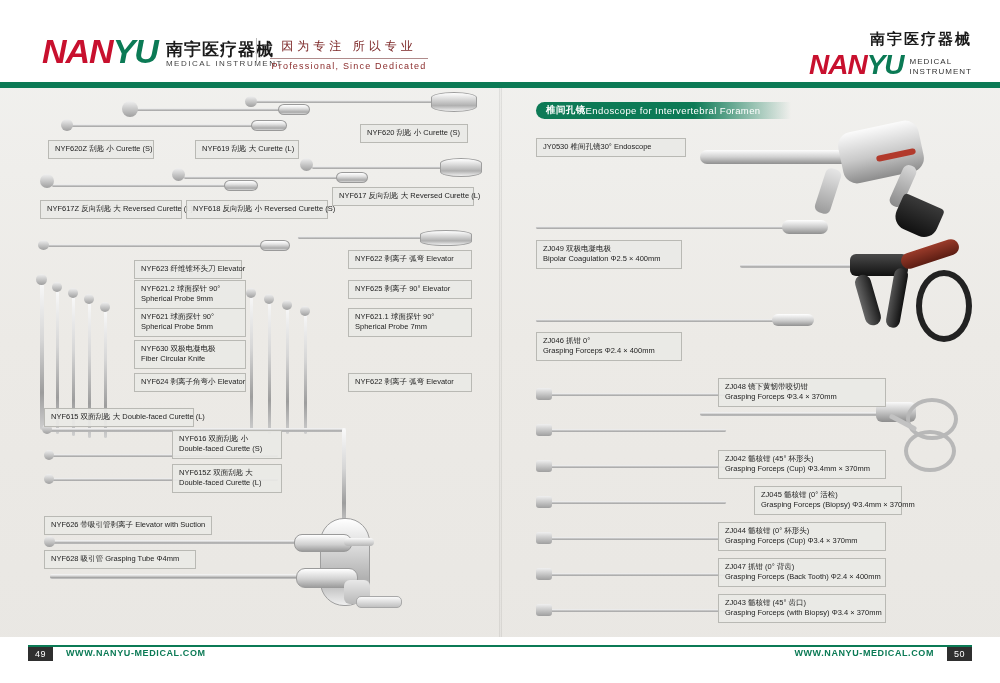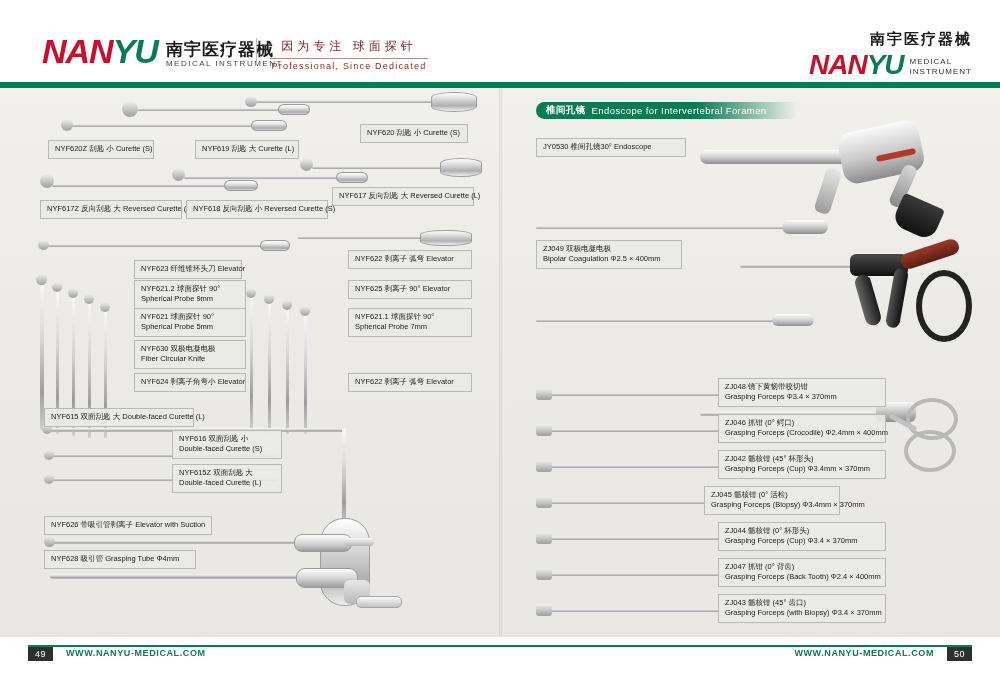--- a/index.html
+++ b/index.html
@@ -194,21 +194,21 @@
     display: flex;
     align-items: center;
     background: linear-gradient(90deg,#0d7a56 0%, #0d7a56 62%, rgba(13,122,86,0) 100%);
     color: #fff;
     padding: 0 30px 0 10px;
     font-size: 9.5px;
     letter-spacing: .4px;
     border-radius: 9px 0 0 9px;
     white-space: nowrap;
   }
-  .section-title .cn { font-weight: bold; margin-right: 6px; }
+  .section-title .cn { font-weight: bold; }
 
   
   .instr { position: absolute; }
   .shaft {
     position: absolute;
     background: linear-gradient(180deg,#fafafa 0%,#d6d6d6 40%,#9d9d9d 75%,#cfcfcf 100%);
     border-radius: 2px;
   }
   .handle {
     position: absolute;
@@ -236,21 +236,21 @@
   <div class="header">
     <div class="logo-left">
       <div class="logo-wordmark"><span class="red">NAN</span><span>YU</span></div>
       <div class="logo-cn">
         <div class="cn">南宇医疗器械</div>
         <div class="en">MEDICAL INSTRUMENT</div>
       </div>
     </div>
     <div class="logo-sep"></div>
     <div class="slogan">
-      <div class="cn">因为专注 球面探针</div>
+      <div class="cn">因为专注 所以专业</div>
       <div class="line"></div>
       <div class="en">Professional, Since Dedicated</div>
     </div>
     <div class="logo-right">
       <div class="cn">南宇医疗器械</div>
       <div class="mark">
         <div class="wordmark"><span class="red">NAN</span><span>YU</span></div>
         <div class="sub">
           <div>MEDICAL</div>
           <div>INSTRUMENT</div>
@@ -489,20 +489,24 @@
       <div style="position:absolute;left:150px;top:40px;width:14px;height:60px;background:linear-gradient(90deg,#555,#111);border-radius:7px;transform:rotate(10deg);"></div>
       <div style="position:absolute;left:120px;top:46px;width:16px;height:52px;background:linear-gradient(90deg,#666,#1c1c1c);border-radius:8px;transform:rotate(-16deg);"></div>
       <div style="position:absolute;left:160px;top:18px;width:60px;height:16px;background:linear-gradient(180deg,#9a3b2a,#5c1d13);border-radius:8px;transform:rotate(-18deg);"></div>
       <div style="position:absolute;left:176px;top:42px;width:44px;height:60px;border:6px solid #222;border-radius:50%;"></div>
     </div>
 
     <div class="instr" style="left:536px;top:222px;width:280px;height:22px;">
       <div class="shaft" style="left:0px;top:9px;width:240px;height:3px;"></div>
       <div style="position:absolute;left:236px;top:4px;width:42px;height:12px;background:linear-gradient(180deg,#fff,#cdcdcd 55%,#919191);border-radius:6px;"></div>
     </div>
+    <div class="label" style="left:536px;top:244px;width:146px;">
+      <div><span>ZJ046</span> <span>抓钳 0°</span></div>
+      <div><span>Grasping Forceps</span> <span>Φ2.4 × 400mm</span></div>
+    </div>
 
     <div class="instr" style="left:700px;top:300px;width:260px;height:90px;">
       <div class="shaft" style="left:0px;top:24px;width:180px;height:4px;"></div>
       <div style="position:absolute;left:176px;top:14px;width:40px;height:20px;background:linear-gradient(180deg,#fafafa,#bfbfbf 55%,#8d8d8d);border-radius:6px;"></div>
       <div style="position:absolute;left:206px;top:10px;width:44px;height:34px;border:4px solid #b8b8b8;border-radius:50%;"></div>
       <div style="position:absolute;left:204px;top:42px;width:44px;height:34px;border:4px solid #b8b8b8;border-radius:50%;"></div>
       <div style="position:absolute;left:188px;top:32px;width:30px;height:5px;background:#c2c2c2;border-radius:3px;transform:rotate(28deg);"></div>
     </div>
 
     <div class="instr" style="left:536px;top:300px;width:190px;height:14px;">
@@ -531,29 +535,25 @@
     </div>
     <div class="instr" style="left:536px;top:516px;width:190px;height:14px;">
       <div class="shaft" style="left:14px;top:5px;width:176px;height:3px;"></div>
       <div class="tipdot" style="left:0px;top:0px;width:16px;height:12px;border-radius:3px;"></div>
     </div>
 
     <div class="label" style="left:718px;top:290px;width:168px;">
       <div><span>ZJ048</span> <span>镜下黄韧带咬切钳</span></div>
       <div><span>Grasping Forceps</span> <span>Φ3.4 × 370mm</span></div>
     </div>
-    <div class="label" style="left:718px;top:326px;width:168px;">
-      <div><span>ZJ046</span> <span>抓钳 (0°   鳄口)</span></div>
-      <div><span>Grasping Forceps (Crocodile)</span> <span>Φ2.4mm × 400mm</span></div>
-    </div>
     <div class="label" style="left:718px;top:362px;width:168px;">
       <div><span>ZJ042</span> <span>髓核钳 (45°   杯形头)</span></div>
       <div><span>Grasping Forceps (Cup)</span> <span>Φ3.4mm × 370mm</span></div>
     </div>
-    <div class="label" style="left:704px;top:398px;width:136px;">
+    <div class="label" style="left:754px;top:398px;width:148px;">
       <div><span>ZJ045</span> <span>髓核钳 (0°   活检)</span></div>
       <div><span>Grasping Forceps (Biopsy)</span> <span>Φ3.4mm × 370mm</span></div>
     </div>
     <div class="label" style="left:718px;top:434px;width:168px;">
       <div><span>ZJ044</span> <span>髓核钳 (0°   杯形头)</span></div>
       <div><span>Grasping Forceps (Cup)</span> <span>Φ3.4 × 370mm</span></div>
     </div>
     <div class="label" style="left:718px;top:470px;width:168px;">
       <div><span>ZJ047</span> <span>抓钳 (0°   背齿)</span></div>
       <div><span>Grasping Forceps (Back Tooth)</span> <span>Φ2.4 × 400mm</span></div>

